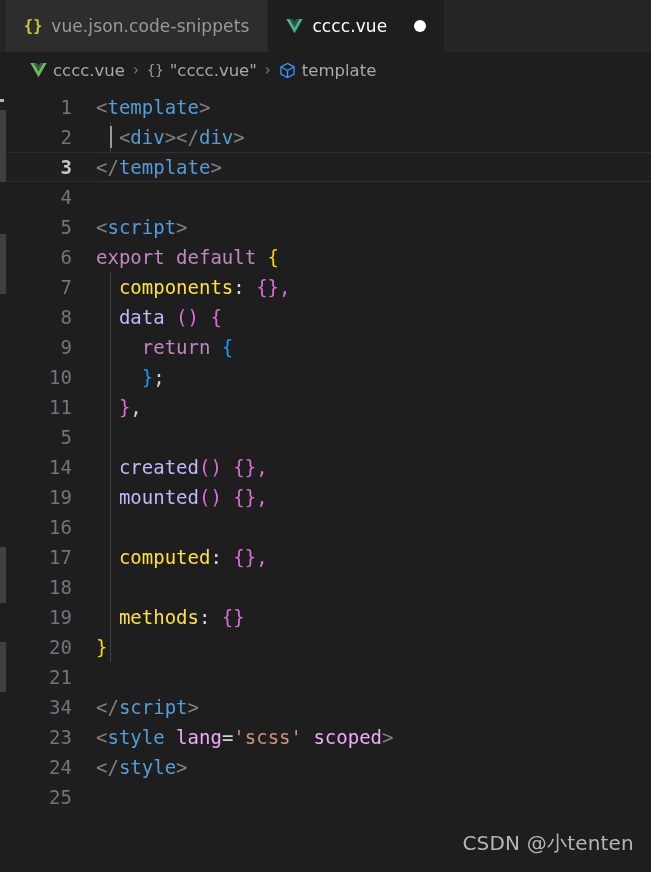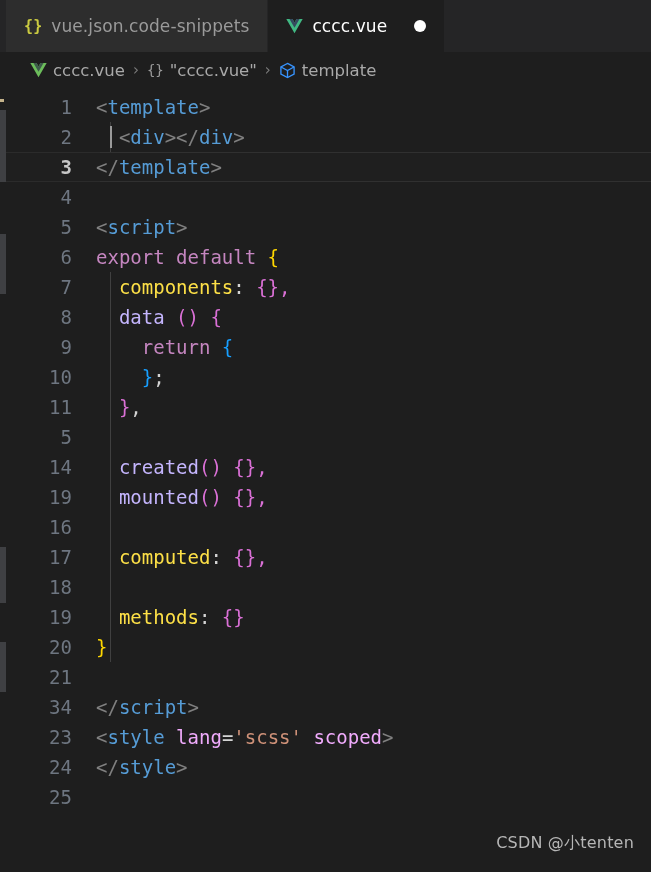--- a/index.html
+++ b/index.html
@@ -225,21 +225,21 @@
   .b-yellow    { color: #ffd700; }
   .b-pink      { color: #da70d6; }
   .b-blue      { color: #179fff; }
 
   
   .watermark {
     position: absolute;
     right: 17px;
     bottom: 14px;
     color: #b6b6b6;
-    font-size: 16px;
+    font-size: 20px;
     font-family: "DejaVu Sans", sans-serif;
     letter-spacing: 0.2px;
     z-index: 8;
   }
 </style>
 </head>
 <body>
 
 <div id="app">
 

